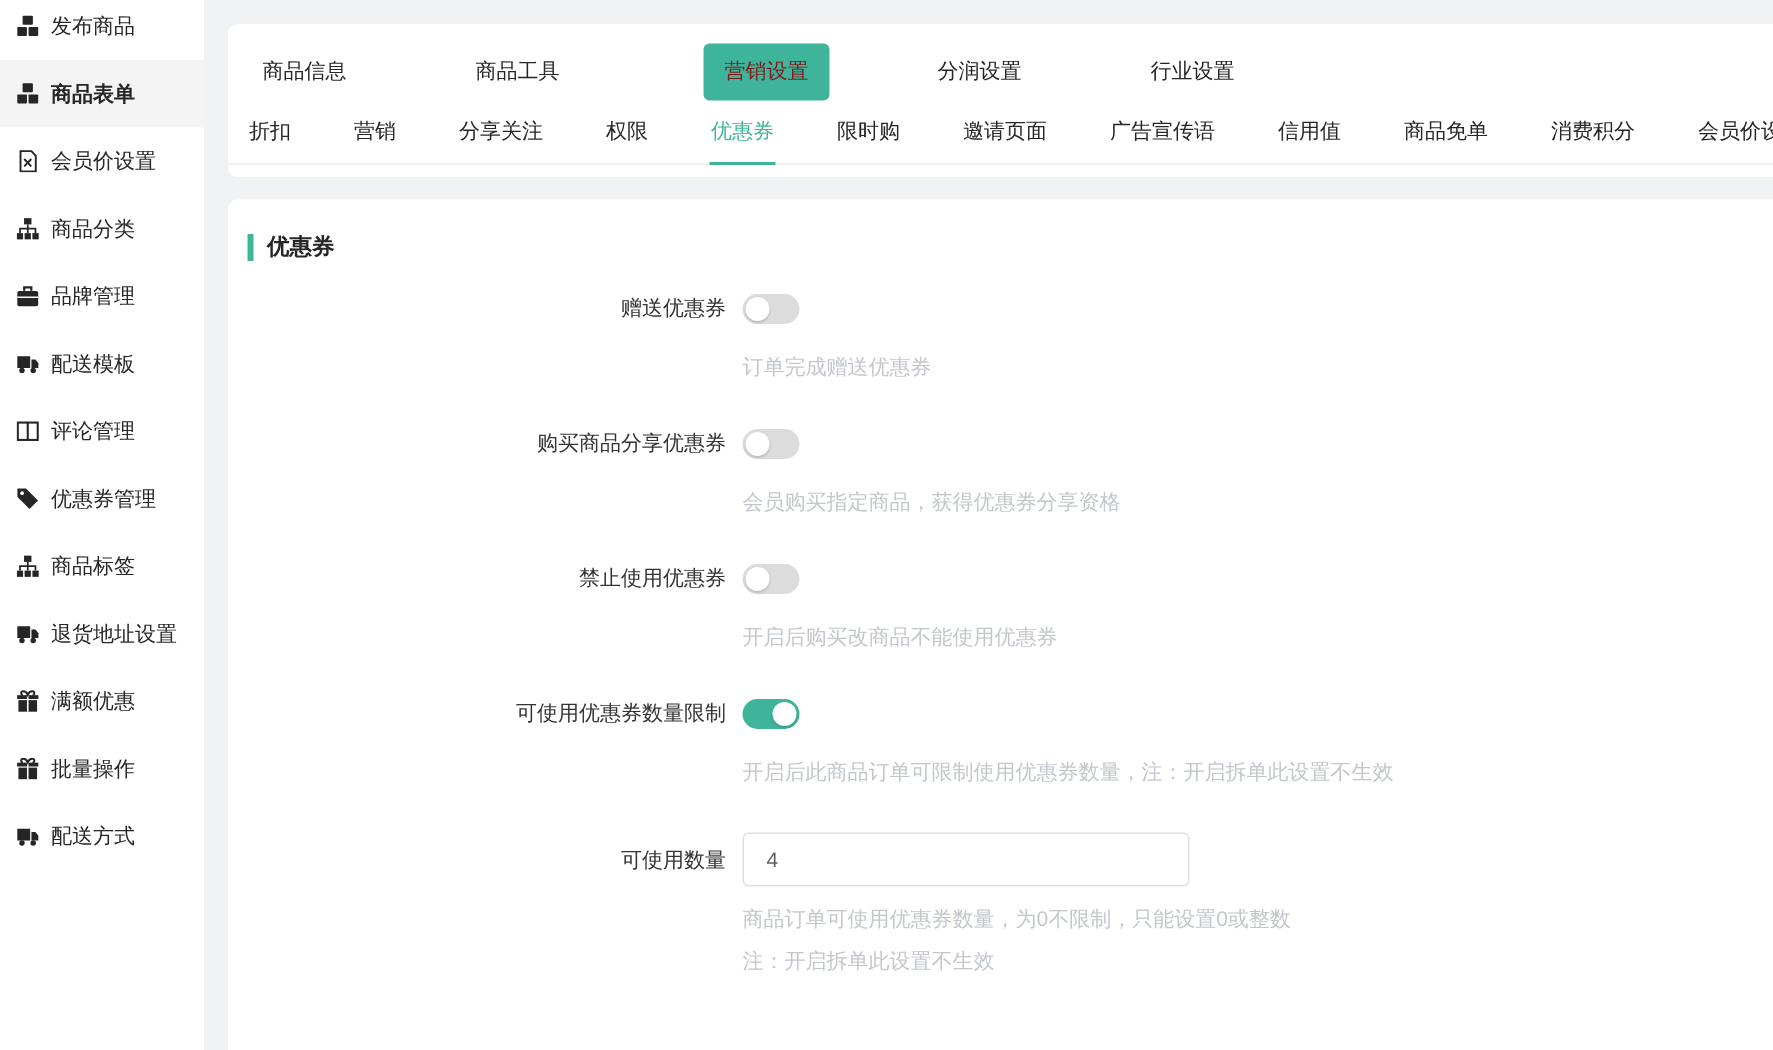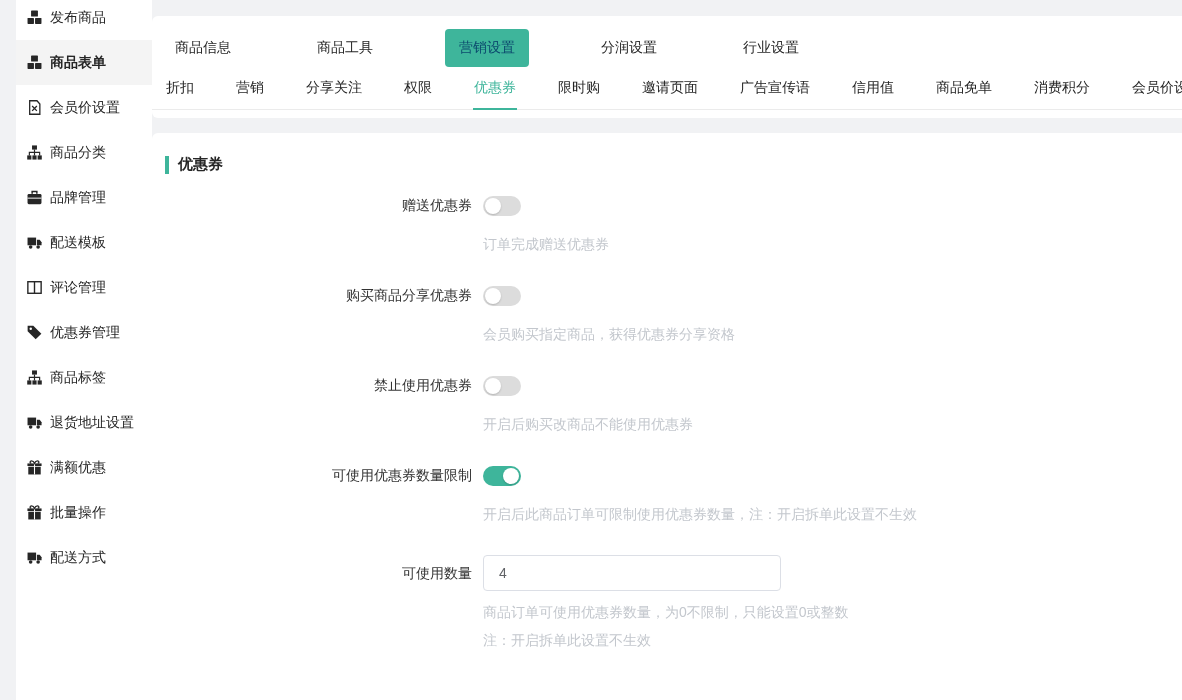--- a/index.html
+++ b/index.html
@@ -4,21 +4,21 @@
 <style>
   * { margin:0; padding:0; box-sizing:border-box; }
   html,body { width:1182px; height:700px; overflow:hidden; }
   body {
     font-family:"Liberation Sans","DejaVu Sans",sans-serif;
     font-size:14px; color:#262626; background:#f1f2f4; position:relative;
   }
 
   
   .sidebar {
-    position:absolute; left:16px; top:0; width:136px; height:700px;
+    position:absolute; left:0; top:0; width:136px; height:700px;
     background:#fff; z-index:2;
   }
   .side-list { margin-top:-5px; }
   .side-item {
     height:45px; display:flex; align-items:center; gap:8px;
     padding-left:11px; cursor:pointer; white-space:nowrap; color:#262626;
   }
   .side-item.active { background:#f4f4f4; font-weight:bold; }
   .icon { width:15px; height:15px; flex:0 0 15px; display:inline-flex; }
   .icon svg { width:15px; height:15px; fill:currentColor; }
@@ -26,42 +26,42 @@
   
   .tabs-card {
     position:absolute; left:152px; top:16px; width:1030px; height:102px;
     background:#fff; border-radius:6px 0 0 6px; overflow:hidden;
   }
   .tabs1 {
     display:flex; align-items:center; gap:58px;
     padding:12px 0 0 9px; height:52px;
   }
   .tab1 { padding:10px 14px; cursor:pointer; border-radius:4px; white-space:nowrap; }
-  .tab1.active { background:#3eb59b; color:#0c4a6e; }
+  .tab1.active { background:#3eb59b; color:#7f1d1d;margin-left:24px; }
   .tabs2 {
     display:flex; gap:40px; padding-left:13px; margin-top:2px;
     border-bottom:1px solid #ebebeb;
   }
   .tab2 { padding:9px 1px 12px; cursor:pointer; position:relative; white-space:nowrap; }
   .tab2.active { color:#3eb59b; }
   .tab2.active::after {
     content:""; position:absolute; left:0; right:0; bottom:-1px;
     height:2px; background:#3eb59b;
   }
 
   
   .content-card {
     position:absolute; left:152px; top:133px; width:1030px; height:567px;
     background:#fff; border-radius:6px 0 0 0; overflow:hidden;
   }
   .section-head { display:flex; align-items:center; margin:22px 0 21px 13px; }
   .section-bar { width:4px; height:18px; background:#3eb59b; }
   .section-title { margin-left:9px; font-size:15px; font-weight:bold; color:#262626; }
 
-  .field { margin-bottom:34px; }
+  .field { margin-bottom:34px;padding-left:12px; }
   .field-main { display:flex; align-items:center; min-height:22px; }
   .field-label {
     width:320px; text-align:right; color:#333; flex:0 0 320px;
   }
   .field-ctrl { margin-left:11px; display:flex; align-items:center; }
   .hint {
     margin-top:20px; padding-left:331px; color:#c3c7cd; line-height:14px;
     font-size:14px;
   }
   .hint2 { margin-top:21px; }

